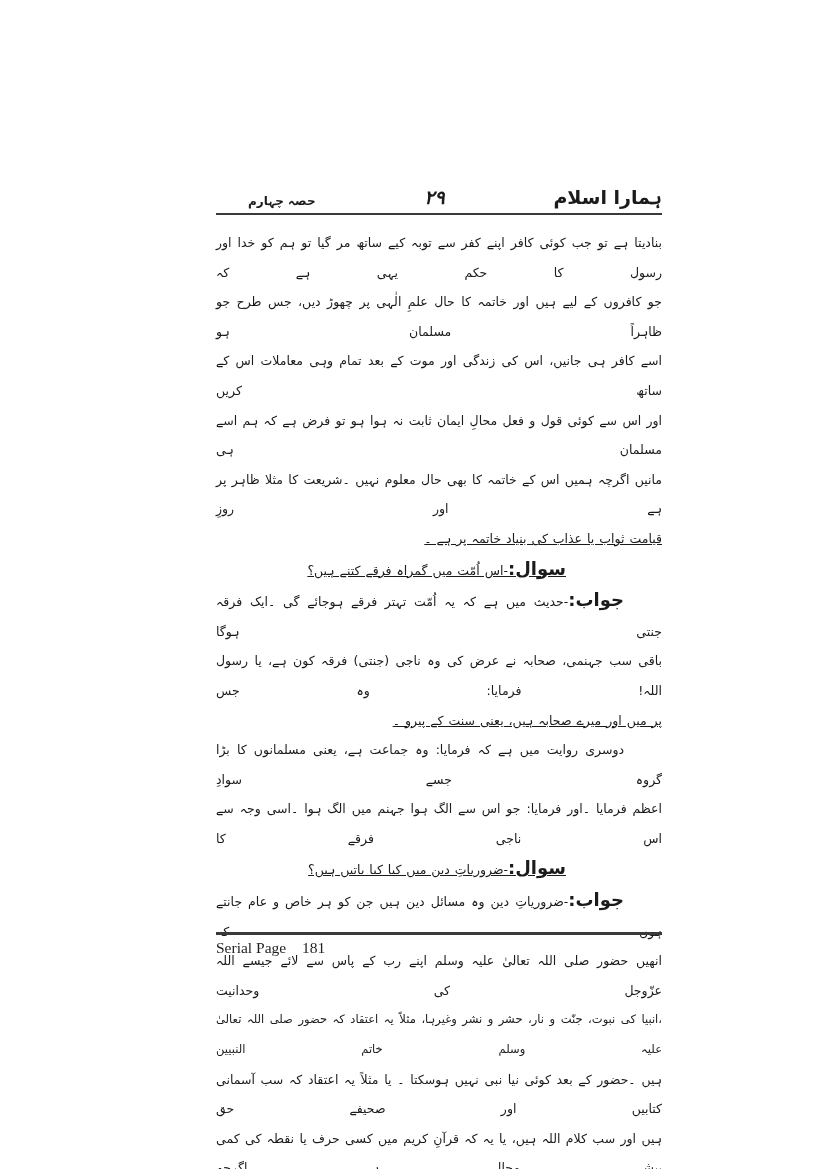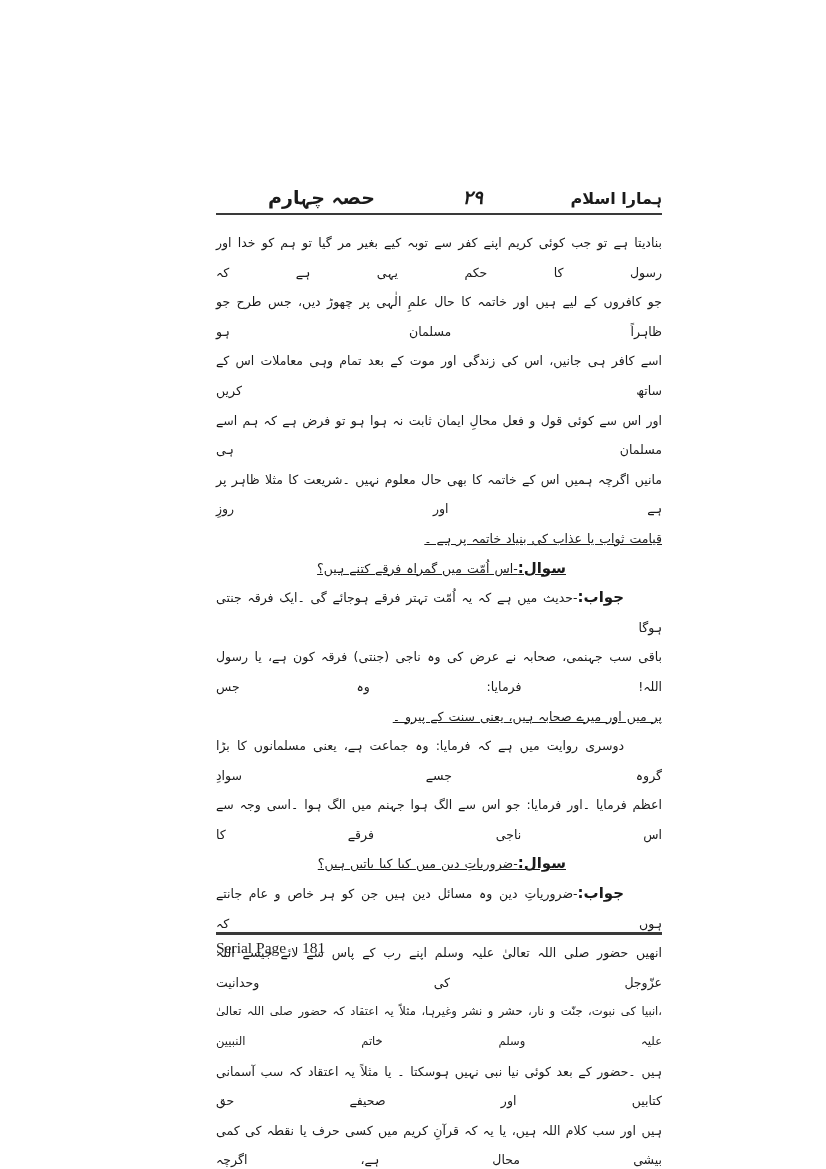--- a/index.html
+++ b/index.html
@@ -28,42 +28,42 @@
     height: 28px;
     display: flex;
     direction: rtl;
     justify-content: space-between;
     align-items: flex-end;
     border-bottom: 2px solid var(--rule, #3a3a3a);
     padding-bottom: 5px;
     font-size: 17px;
     font-weight: bold;
   }
-  .header .book-title { font-size: 16px; margin-top: 48px; }
+  .header .book-title { font-size: 19px; margin-top: 48px; }
   .header .page-num   { font-size: 19px; letter-spacing: 2px; font-style: italic; }
-  .header .section-title { font-size: 19px; margin-left: 52px; }
+  .header .section-title { font-size: 12px; margin-left: 32px; }
   
   .body-text {
     top: 228px;
     direction: rtl;
     font-size: 12.5px;
   }
   .line {
     line-height: 29.6px;
     text-align: justify;
     text-align-last: justify;
     word-spacing: 1px;
   }
   .line.last { text-align-last: start; text-decoration: underline; }
   .line.indent1 { text-indent: 38px; }
   .line.indent2 { text-indent: 96px; }
   .line.long { font-size: 11.5px; }
   .qa-label {
     font-weight: bold;
-    font-size: 15px;
+    font-size: 18px;
   }
   
   .footer {
     top: 932px;
     border-top: 3px solid var(--rule, #3a3a3a);
     padding-top: 4px;
     direction: ltr;
     text-align: left;
     font-family: "Liberation Serif", serif;
     font-size: 15.5px;
@@ -76,21 +76,21 @@
 
 <div class="page">
 
   <div class="band header">
     <span class="book-title">ہمارا اسلام</span>
     <span class="page-num">۲۹</span>
     <span class="section-title">حصہ چہارم</span>
   </div>
 
   <div class="band body-text" id="body-lines">
-      <div class="line indent0">بنادیتا ہے تو جب کوئی کریم اپنے کفر سے توبہ کیے بغیر مر گیا تو ہم کو خدا اور رسول کا حکم یہی ہے کہ</div>
+      <div class="line indent0">بنادیتا ہے تو جب کوئی کافر اپنے کفر سے توبہ کیے ساتھ مر گیا تو ہم کو خدا اور رسول کا حکم یہی ہے کہ</div>
       <div class="line indent0">جو کافروں کے لیے ہیں اور خاتمہ کا حال علمِ الٰہی پر چھوڑ دیں، جس طرح جو ظاہراً مسلمان ہو</div>
       <div class="line indent0">اسے کافر ہی جانیں، اس کی زندگی اور موت کے بعد تمام وہی معاملات اس کے ساتھ کریں</div>
       <div class="line indent0">اور اس سے کوئی قول و فعل محالِ ایمان ثابت نہ ہوا ہو تو فرض ہے کہ ہم اسے مسلمان ہی</div>
       <div class="line indent0">مانیں اگرچہ ہمیں اس کے خاتمہ کا بھی حال معلوم نہیں ۔شریعت کا مثلا ظاہر پر ہے اور روزِ</div>
       <div class="line indent0 last">قیامت ثواب یا عذاب کی بنیاد خاتمہ پر ہے ۔</div>
       <div class="line indent2 last"><b class="qa-label">سوال:</b>-اس اُمّت میں گمراہ فرقے کتنے ہیں؟</div>
       <div class="line indent1"><b class="qa-label">جواب:</b>-حدیث میں ہے کہ یہ اُمّت تہتر فرقے ہوجائے گی ۔ایک فرقہ جنتی ہوگا</div>
       <div class="line indent0">باقی سب جہنمی، صحابہ نے عرض کی وہ ناجی (جنتی) فرقہ کون ہے، یا رسول اللہ! فرمایا: وہ جس</div>
       <div class="line indent0 last">پر میں اور میرے صحابہ ہیں، یعنی سنت کے پیرو ۔</div>
       <div class="line indent1">دوسری روایت میں ہے کہ فرمایا: وہ جماعت ہے، یعنی مسلمانوں کا بڑا گروہ جسے سوادِ</div>

